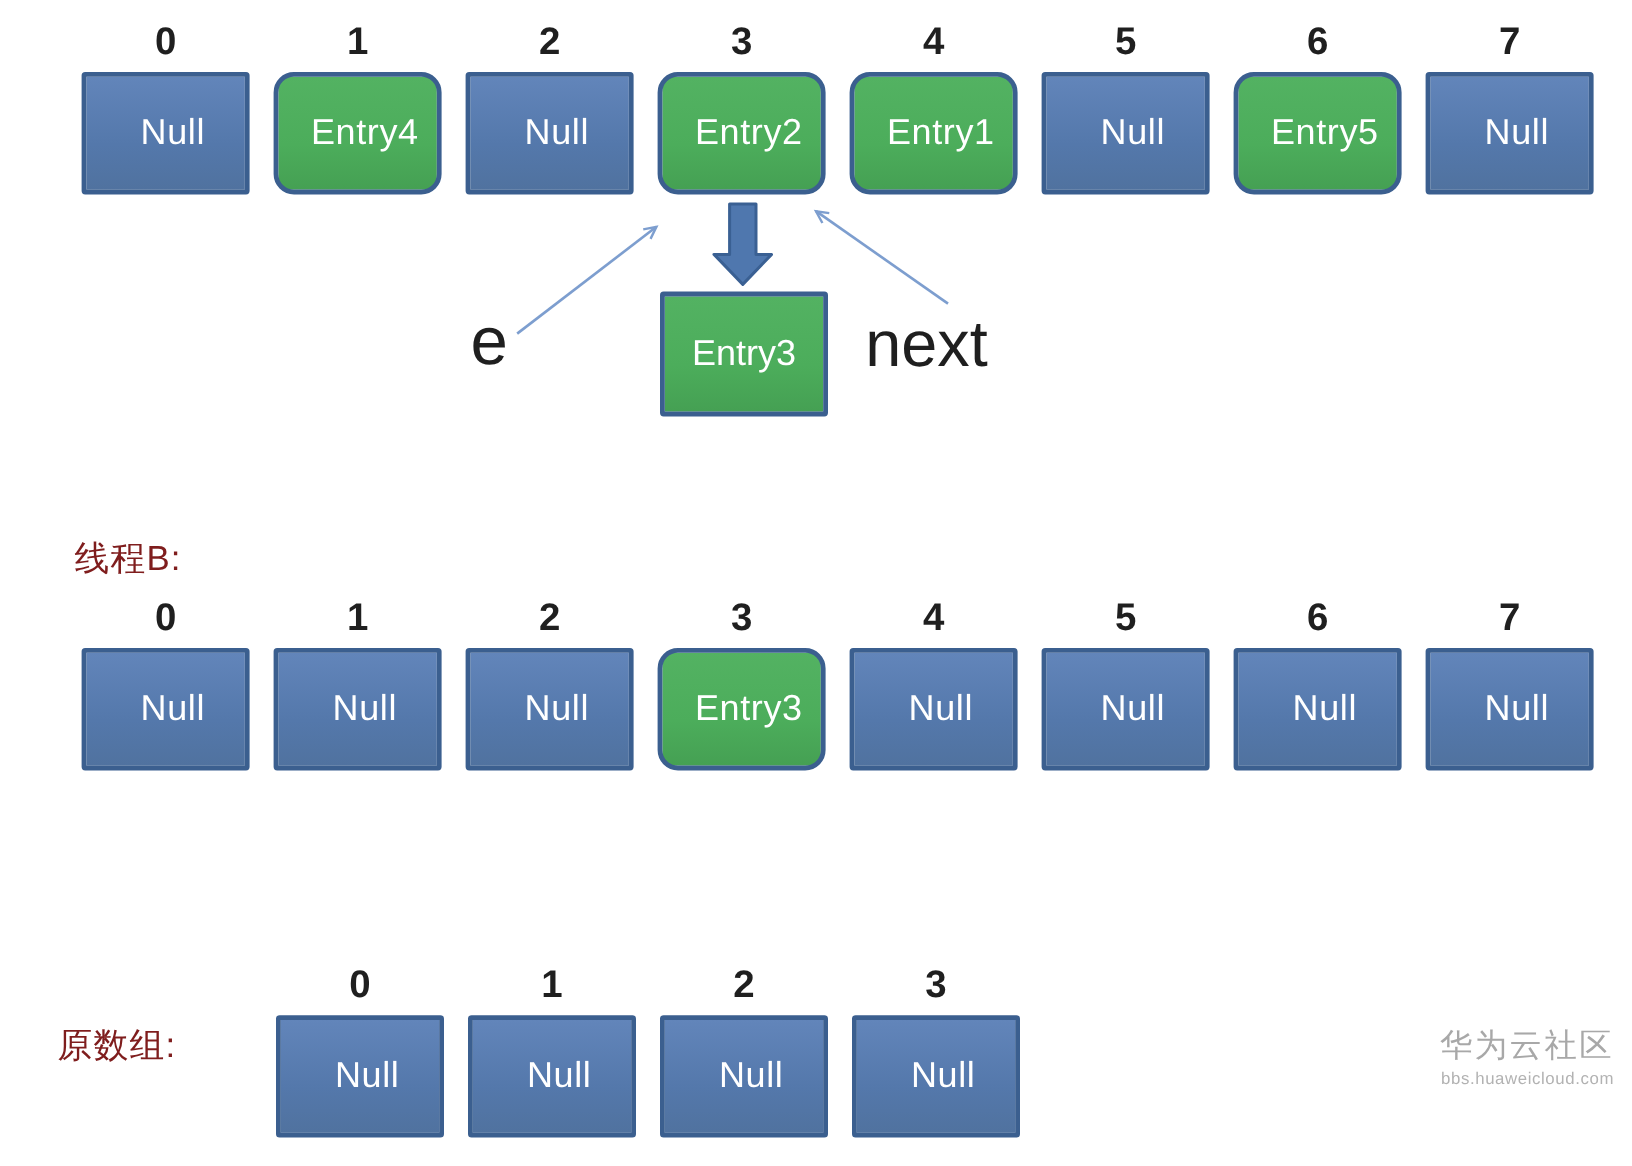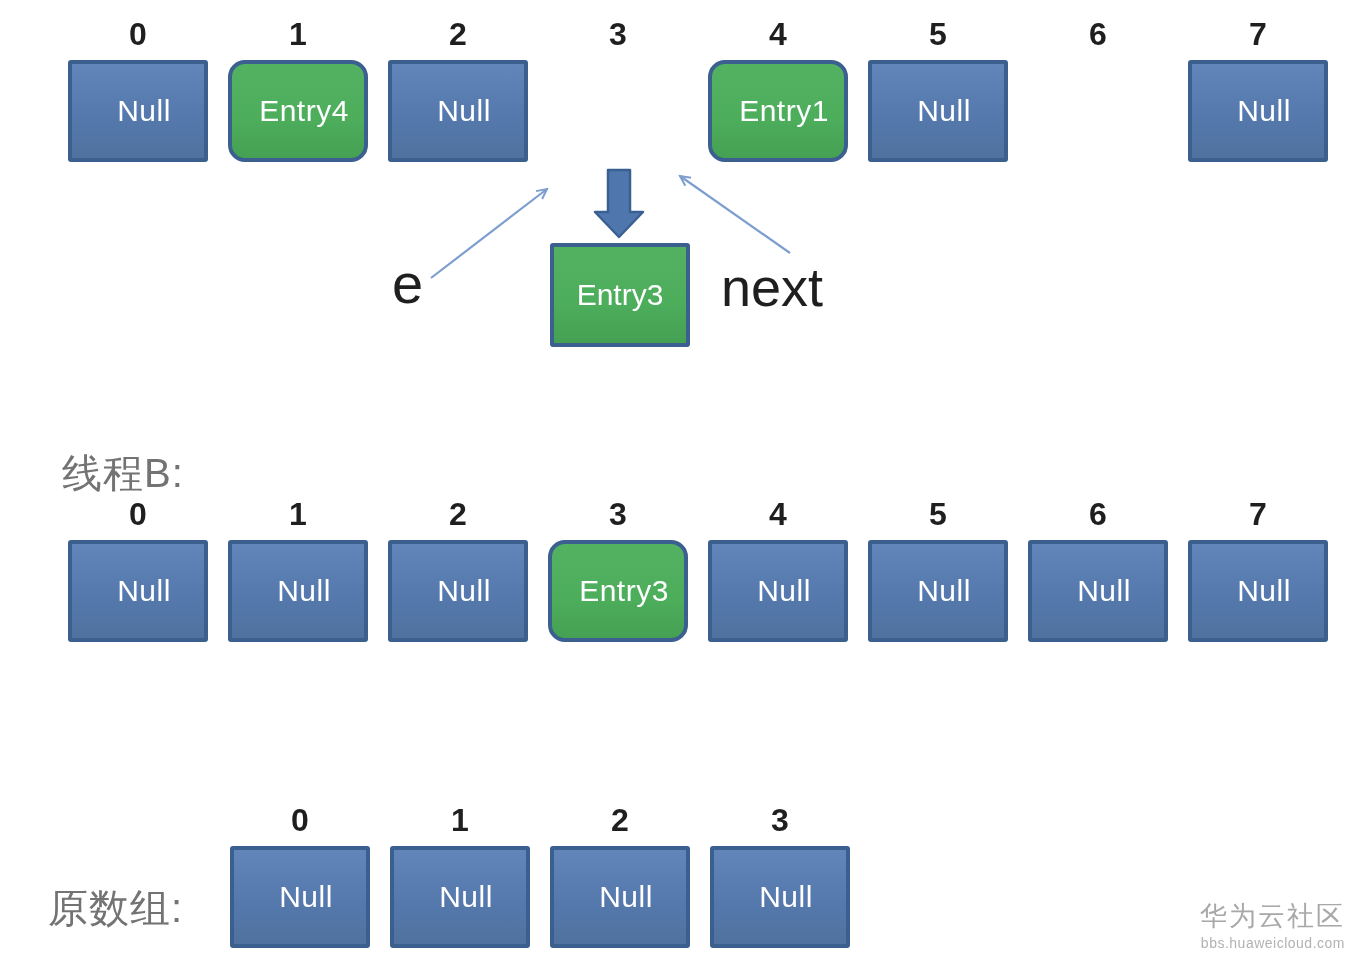--- a/index.html
+++ b/index.html
@@ -58,28 +58,28 @@
   }
   .ptr-label {
     position: absolute;
     color: #1f1f1f;
     line-height: 1;
   }
   .ptr-label.e    { left: 392px; top: 256px; font-size: 56px; }
   .ptr-label.next { left: 721px; top: 260px; font-size: 54px; }
   .section-title {
     position: absolute;
-    font-size: 40px;
-    color: #737373;
+    font-size: 29px;
+    color: #7f1d1d;
     letter-spacing: 1px;
   }
   .arrows-svg { position: absolute; left: 350px; top: 160px; }
   .watermark {
     position: absolute;
-    right: 15px; top: 903px;
+    right: 15px; top: 858px;
     text-align: right;
     line-height: 1;
   }
   .wm-name { font-size: 27px; color: #a8a8a8; letter-spacing: 2px; }
   .wm-url  { font-size: 14px; color: #b2b2b2; margin-top: 6px; letter-spacing: 0.5px; margin-left: 23px; }
 </style>
 </head>
 <body>
 
 <div class="canvas">
@@ -92,31 +92,33 @@
     <div class="col">
       <div class="idx">1</div>
       <div class="cell green">Entry4</div>
     </div>
     <div class="col">
       <div class="idx">2</div>
       <div class="cell blue">Null</div>
     </div>
     <div class="col">
       <div class="idx">3</div>
+      <div class="cell green">Entry2</div>
     </div>
     <div class="col">
       <div class="idx">4</div>
       <div class="cell green">Entry1</div>
     </div>
     <div class="col">
       <div class="idx">5</div>
       <div class="cell blue">Null</div>
     </div>
     <div class="col">
       <div class="idx">6</div>
+      <div class="cell green">Entry5</div>
     </div>
     <div class="col">
       <div class="idx">7</div>
       <div class="cell blue">Null</div>
     </div>
   </div>
 
   <svg class="arrows-svg" width="550" height="190" viewBox="0 0 550 190">
     <defs>
       <marker id="ah" markerWidth="16" markerHeight="16" refX="11" refY="6" orient="auto" markerUnits="userSpaceOnUse">
@@ -166,21 +168,21 @@
     <div class="col">
       <div class="idx">6</div>
       <div class="cell blue">Null</div>
     </div>
     <div class="col">
       <div class="idx">7</div>
       <div class="cell blue">Null</div>
     </div>
   </div>
 
-  <div class="section-title" style="left:48px; top:852px;margin-top:29px;">原数组:</div>
+  <div class="section-title" style="left:48px; top:852px;">原数组:</div>
 
   <div class="array-row" style="left:230px; top:798px;">
     <div class="col">
       <div class="idx">0</div>
       <div class="cell blue">Null</div>
     </div>
     <div class="col">
       <div class="idx">1</div>
       <div class="cell blue">Null</div>
     </div>

